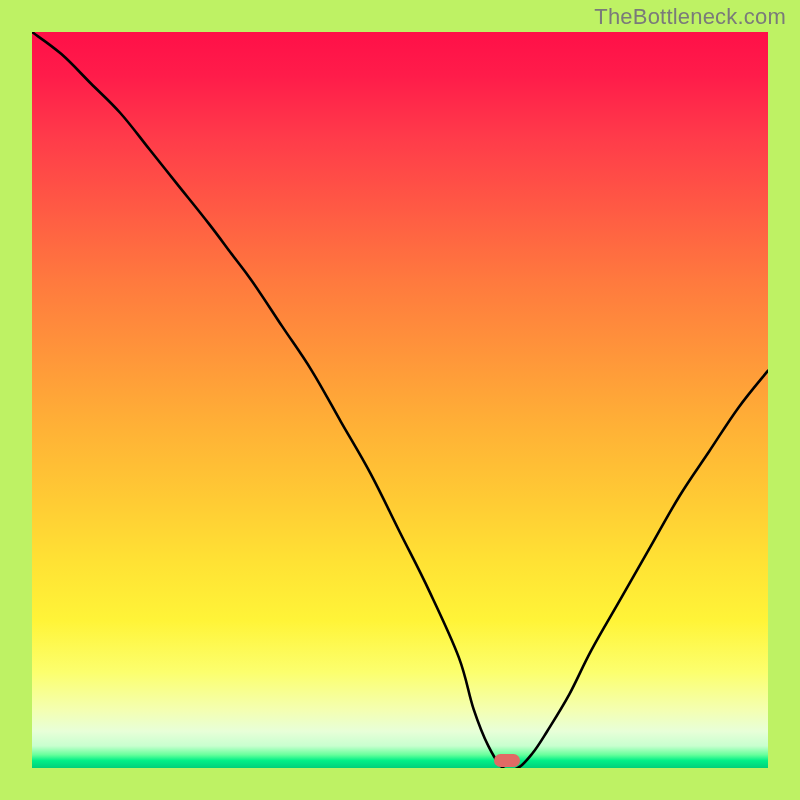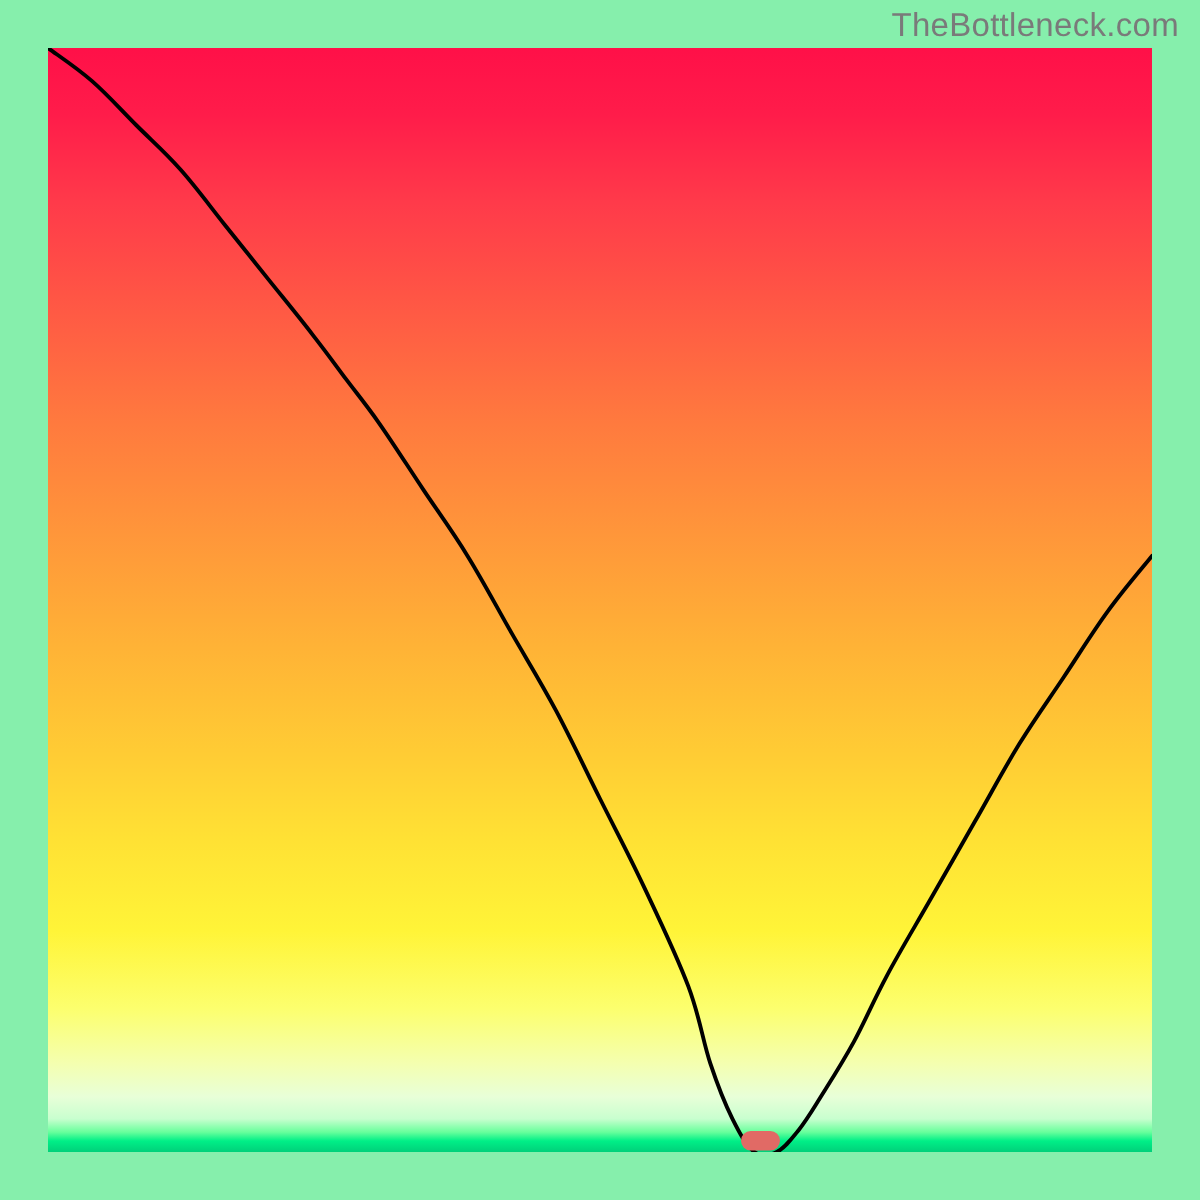--- a/index.html
+++ b/index.html
@@ -8,21 +8,21 @@
     width: 800px;
     height: 800px;
     background: #000;
     overflow: hidden;
     font-family: Arial, Helvetica, sans-serif;
   }
   .outer {
     position: relative;
     width: 800px;
     height: 800px;
-    background: #86efac;
+    background: #bef264;
   }
   .watermark {
     position: absolute;
     top: 4px;
     right: 14px;
     color: #7a7a7a;
     font-size: 22px;
     font-weight: 500;
     letter-spacing: 0.2px;
     z-index: 10;

